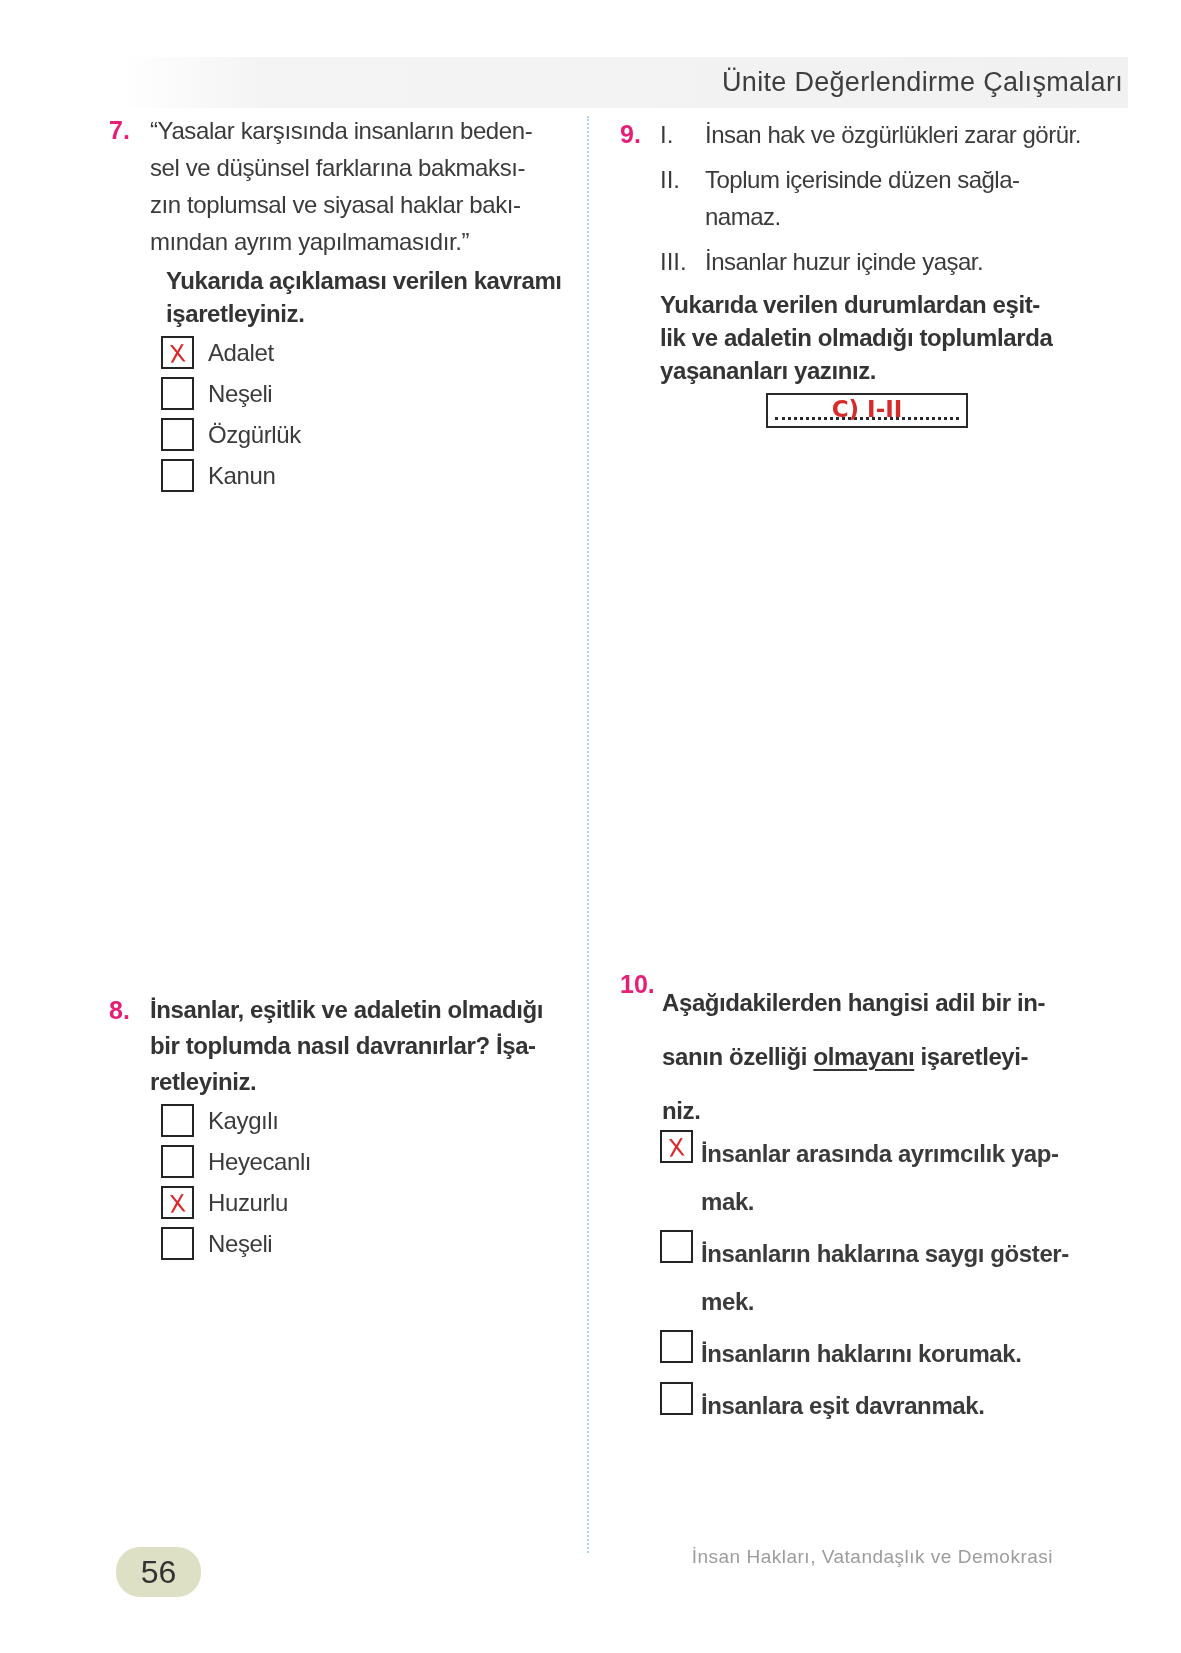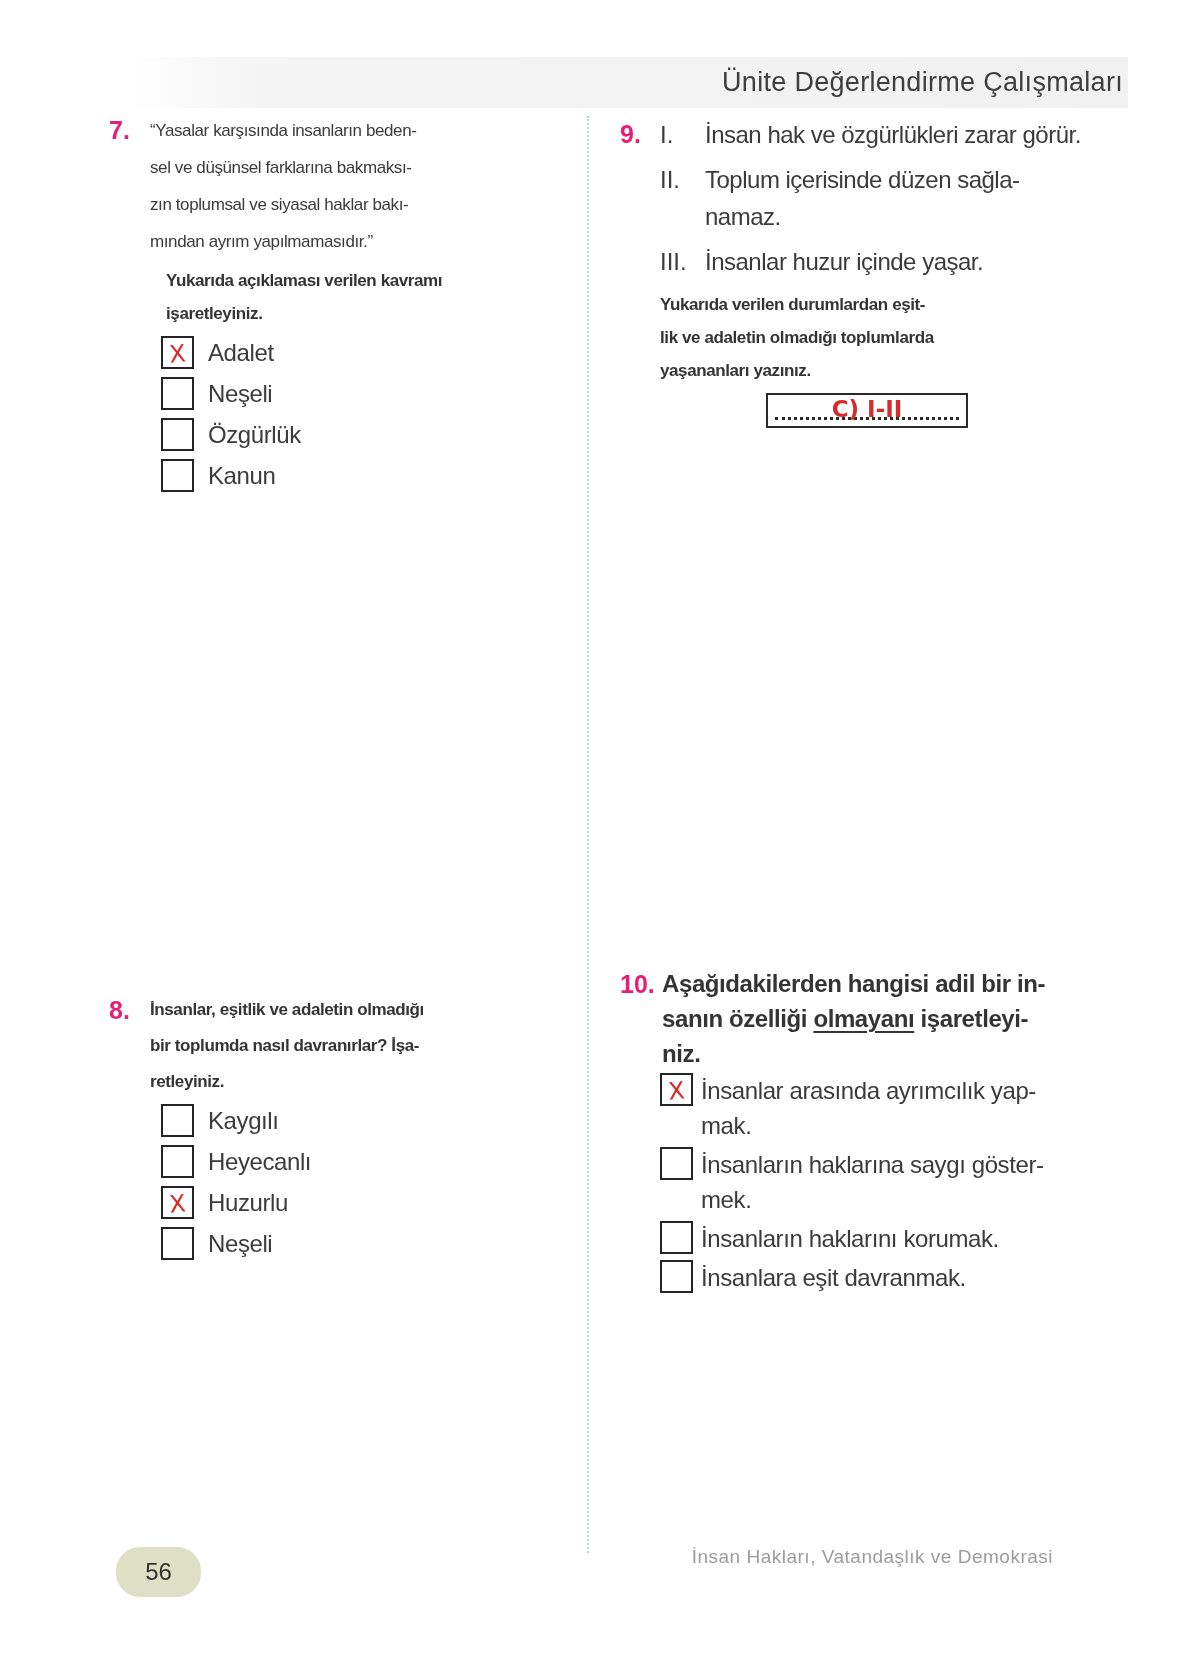--- a/index.html
+++ b/index.html
@@ -22,21 +22,21 @@
   .qbody{position:relative;}
   .q7{left:109px;top:112px;width:470px;}
   .q7 .qbody{margin-left:41px;}
   .q8{left:109px;top:992px;width:470px;}
   .q8 .qbody{margin-left:41px;}
   .q9{left:620px;top:116px;width:520px;}
   .q9 .qbody{margin-left:40px;}
   .q10{left:620px;top:966px;width:520px;}
   .q10 .qbody{margin-left:42px;}
 
-  .lines{margin:0;font-size:17px;line-height:37px;letter-spacing:-0.4px;white-space:pre;}
+  .lines{margin:0;font-size:24px;line-height:37px;letter-spacing:-0.4px;white-space:pre;}
   .bold{font-weight:700;color:#343434;}
   .q7 .prompt{margin:4px 16px 0;line-height:33px;}
   .q8 .qtext{line-height:36px;}
   .q9 .itemtext{line-height:37px;}
   .q9 .prompt{margin:6px 0 0;line-height:33px;}
 
   
   .item{display:flex;margin-bottom:8px;}
   .rnum{flex:0 0 45px;font-size:24px;line-height:37px;color:#3b3b3b;}
   .itemtext{font-size:24px;letter-spacing:-0.5px;white-space:pre;margin:0;}
@@ -48,37 +48,37 @@
   .q10 .opts{margin-left:-2px;margin-top:2px;}
   .opt{display:flex;align-items:flex-start;margin-bottom:8px;}
   .q10 .opt{margin-bottom:4px;}
   .cbox{flex:0 0 auto;width:29px;height:29px;border:2px solid #242424;background:#fff;
         position:relative;margin-right:14px;}
   .q10 .cbox{margin-right:8px;}
   .mark{position:absolute;left:0;top:1px;width:100%;height:100%;display:flex;align-items:center;
         justify-content:center;color:#da2a2a;font-size:24px;font-family:"DejaVu Sans",sans-serif;
         transform:rotate(-5deg);}
   .lbl{font-size:24px;line-height:33px;letter-spacing:-0.4px;white-space:pre;}
-  .q10 .lbl{line-height:35px;}
-
-  
-  .pline{font-weight:700;color:#343434;font-size:24px;line-height:35px;letter-spacing:-0.4px;white-space:pre;}
+  .q10 .lbl{line-height:48px;font-weight:bold;}
+
+  
+  .pline{font-weight:700;color:#343434;font-size:24px;line-height:35px;letter-spacing:-0.4px;white-space:pre;margin-top:19px;}
   .ul{text-decoration:underline;text-underline-offset:4px;text-decoration-thickness:2px;}
 
   
   .ansbox{position:relative;margin-top:6px;margin-left:106px;width:198px;height:31px;
           border:2px solid #2a2a2a;background:#fff;}
   .dotline{position:absolute;left:7px;right:7px;bottom:6px;border-bottom:3px dotted #2a2a2a;}
   .ans{position:absolute;left:0;right:0;bottom:4px;text-align:center;color:#d62b2b;
        font-size:23px;font-family:"DejaVu Sans",sans-serif;font-weight:bold;}
 
   
   .pagenum{position:absolute;left:116px;top:1547px;width:85px;height:50px;background:#dee0c5;
            border-radius:24px;display:flex;align-items:center;justify-content:center;
-           font-size:24px;color:#333333;}
+           font-size:32px;color:#333333;}
   .footer-title{position:absolute;right:128px;top:1546px;font-size:19px;color:#9c9c9c;
                 letter-spacing:0.5px;}
 </style>
 </head>
 <body>
 
 <div class="page">
 
   <div class="header-bar">
     <div class="header-title">Ünite Değerlendirme Çalışmaları</div>

